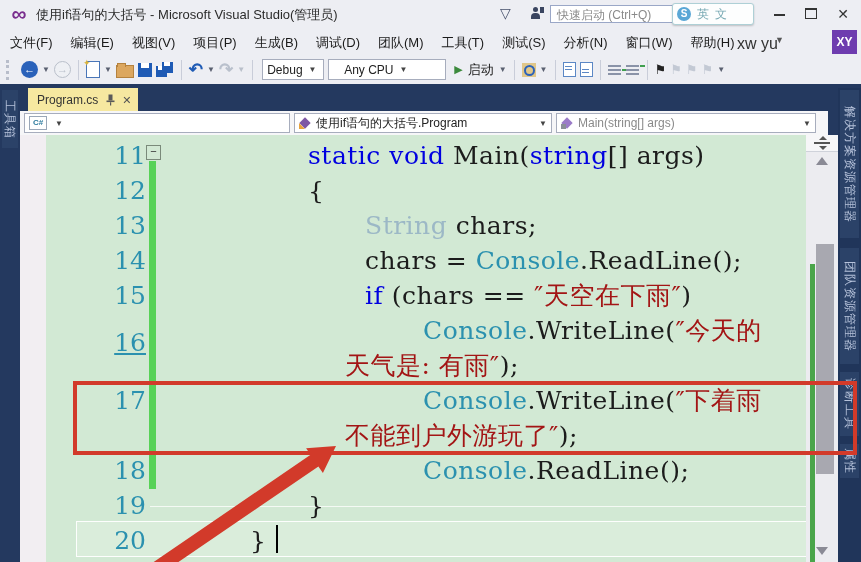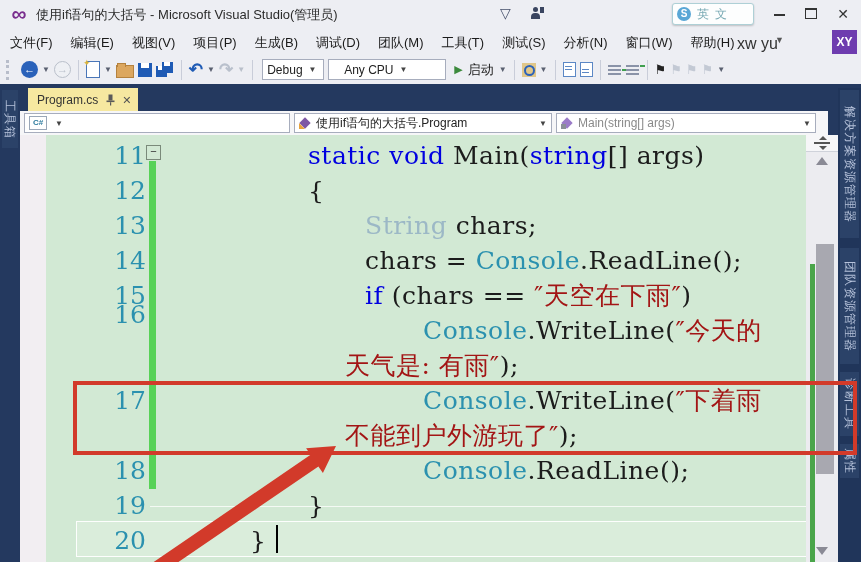--- a/index.html
+++ b/index.html
@@ -141,20 +141,21 @@
 
   <div id="titlebar">
     <div id="vs-logo">∞</div>
     <div id="window-title">使用if语句的大括号 - Microsoft Visual Studio(管理员)</div>
     <div id="funnel">▽</div>
     <div id="person">
         <span class="head"></span>
         <span class="body"></span>
         <span class="flag"></span>
       </div>
+    <div id="quick-launch">快速启动 (Ctrl+Q)</div>
     <div id="ime-badge">
       <span id="sogou-icon">S</span>
       <span id="ime-label">英文</span>
     </div>
     <div class="winbtn" id="btn-min">
         <div class="bar"></div>
       </div>
     <div class="winbtn" id="btn-max">
         <div class="box"></div>
       </div>
@@ -317,21 +318,21 @@
             <div class="line-no" style="top: 3px;">11</div>
             <div class="code-line" style="left: 262px; top: 3px;"><span class="tk-kw">static void </span><span class="tk-pl">Main(</span><span class="tk-kw">string</span><span class="tk-pl">[] args)</span></div>
             <div class="line-no" style="top: 38px;">12</div>
             <div class="code-line" style="left: 262px; top: 38px;"><span class="tk-pl">{</span></div>
             <div class="line-no" style="top: 73px;">13</div>
             <div class="code-line" style="left: 319px; top: 73px;"><span class="tk-tyl">String</span><span class="tk-pl"> chars;</span></div>
             <div class="line-no" style="top: 108px;">14</div>
             <div class="code-line" style="left: 319px; top: 108px;"><span class="tk-pl">chars = </span><span class="tk-ty">Console</span><span class="tk-pl">.ReadLine();</span></div>
             <div class="line-no" style="top: 143px;">15</div>
             <div class="code-line" style="left: 319px; top: 143px;"><span class="tk-kw">if </span><span class="tk-pl">(chars == </span><span class="tk-str">″天空在下雨″</span><span class="tk-pl">)</span></div>
-            <div class="line-no" style="top: 162px;">16</div>
+            <div class="line-no" style="top: 190px; text-decoration: underline;">16</div>
             <div class="code-line" style="left: 377px; top: 178px;"><span class="tk-ty">Console</span><span class="tk-pl">.WriteLine(</span><span class="tk-str">″今天的</span></div>
             <div class="wrap-arrow" style="top: 181px;">↩</div>
             <div class="code-line" style="left: 299px; top: 213px;"><span class="tk-str">天气是: 有雨″</span><span class="tk-pl">);</span></div>
             <div class="line-no" style="top: 248px;">17</div>
             <div class="code-line" style="left: 377px; top: 248px;"><span class="tk-ty">Console</span><span class="tk-pl">.WriteLine(</span><span class="tk-str">″下着雨</span></div>
             <div class="wrap-arrow" style="top: 251px;">↩</div>
             <div class="code-line" style="left: 299px; top: 283px;"><span class="tk-str">不能到户外游玩了″</span><span class="tk-pl">);</span></div>
             <div class="line-no" style="top: 318px;">18</div>
             <div class="code-line" style="left: 377px; top: 318px;"><span class="tk-ty">Console</span><span class="tk-pl">.ReadLine();</span></div>
             <div class="line-no" style="top: 353px;">19</div>

